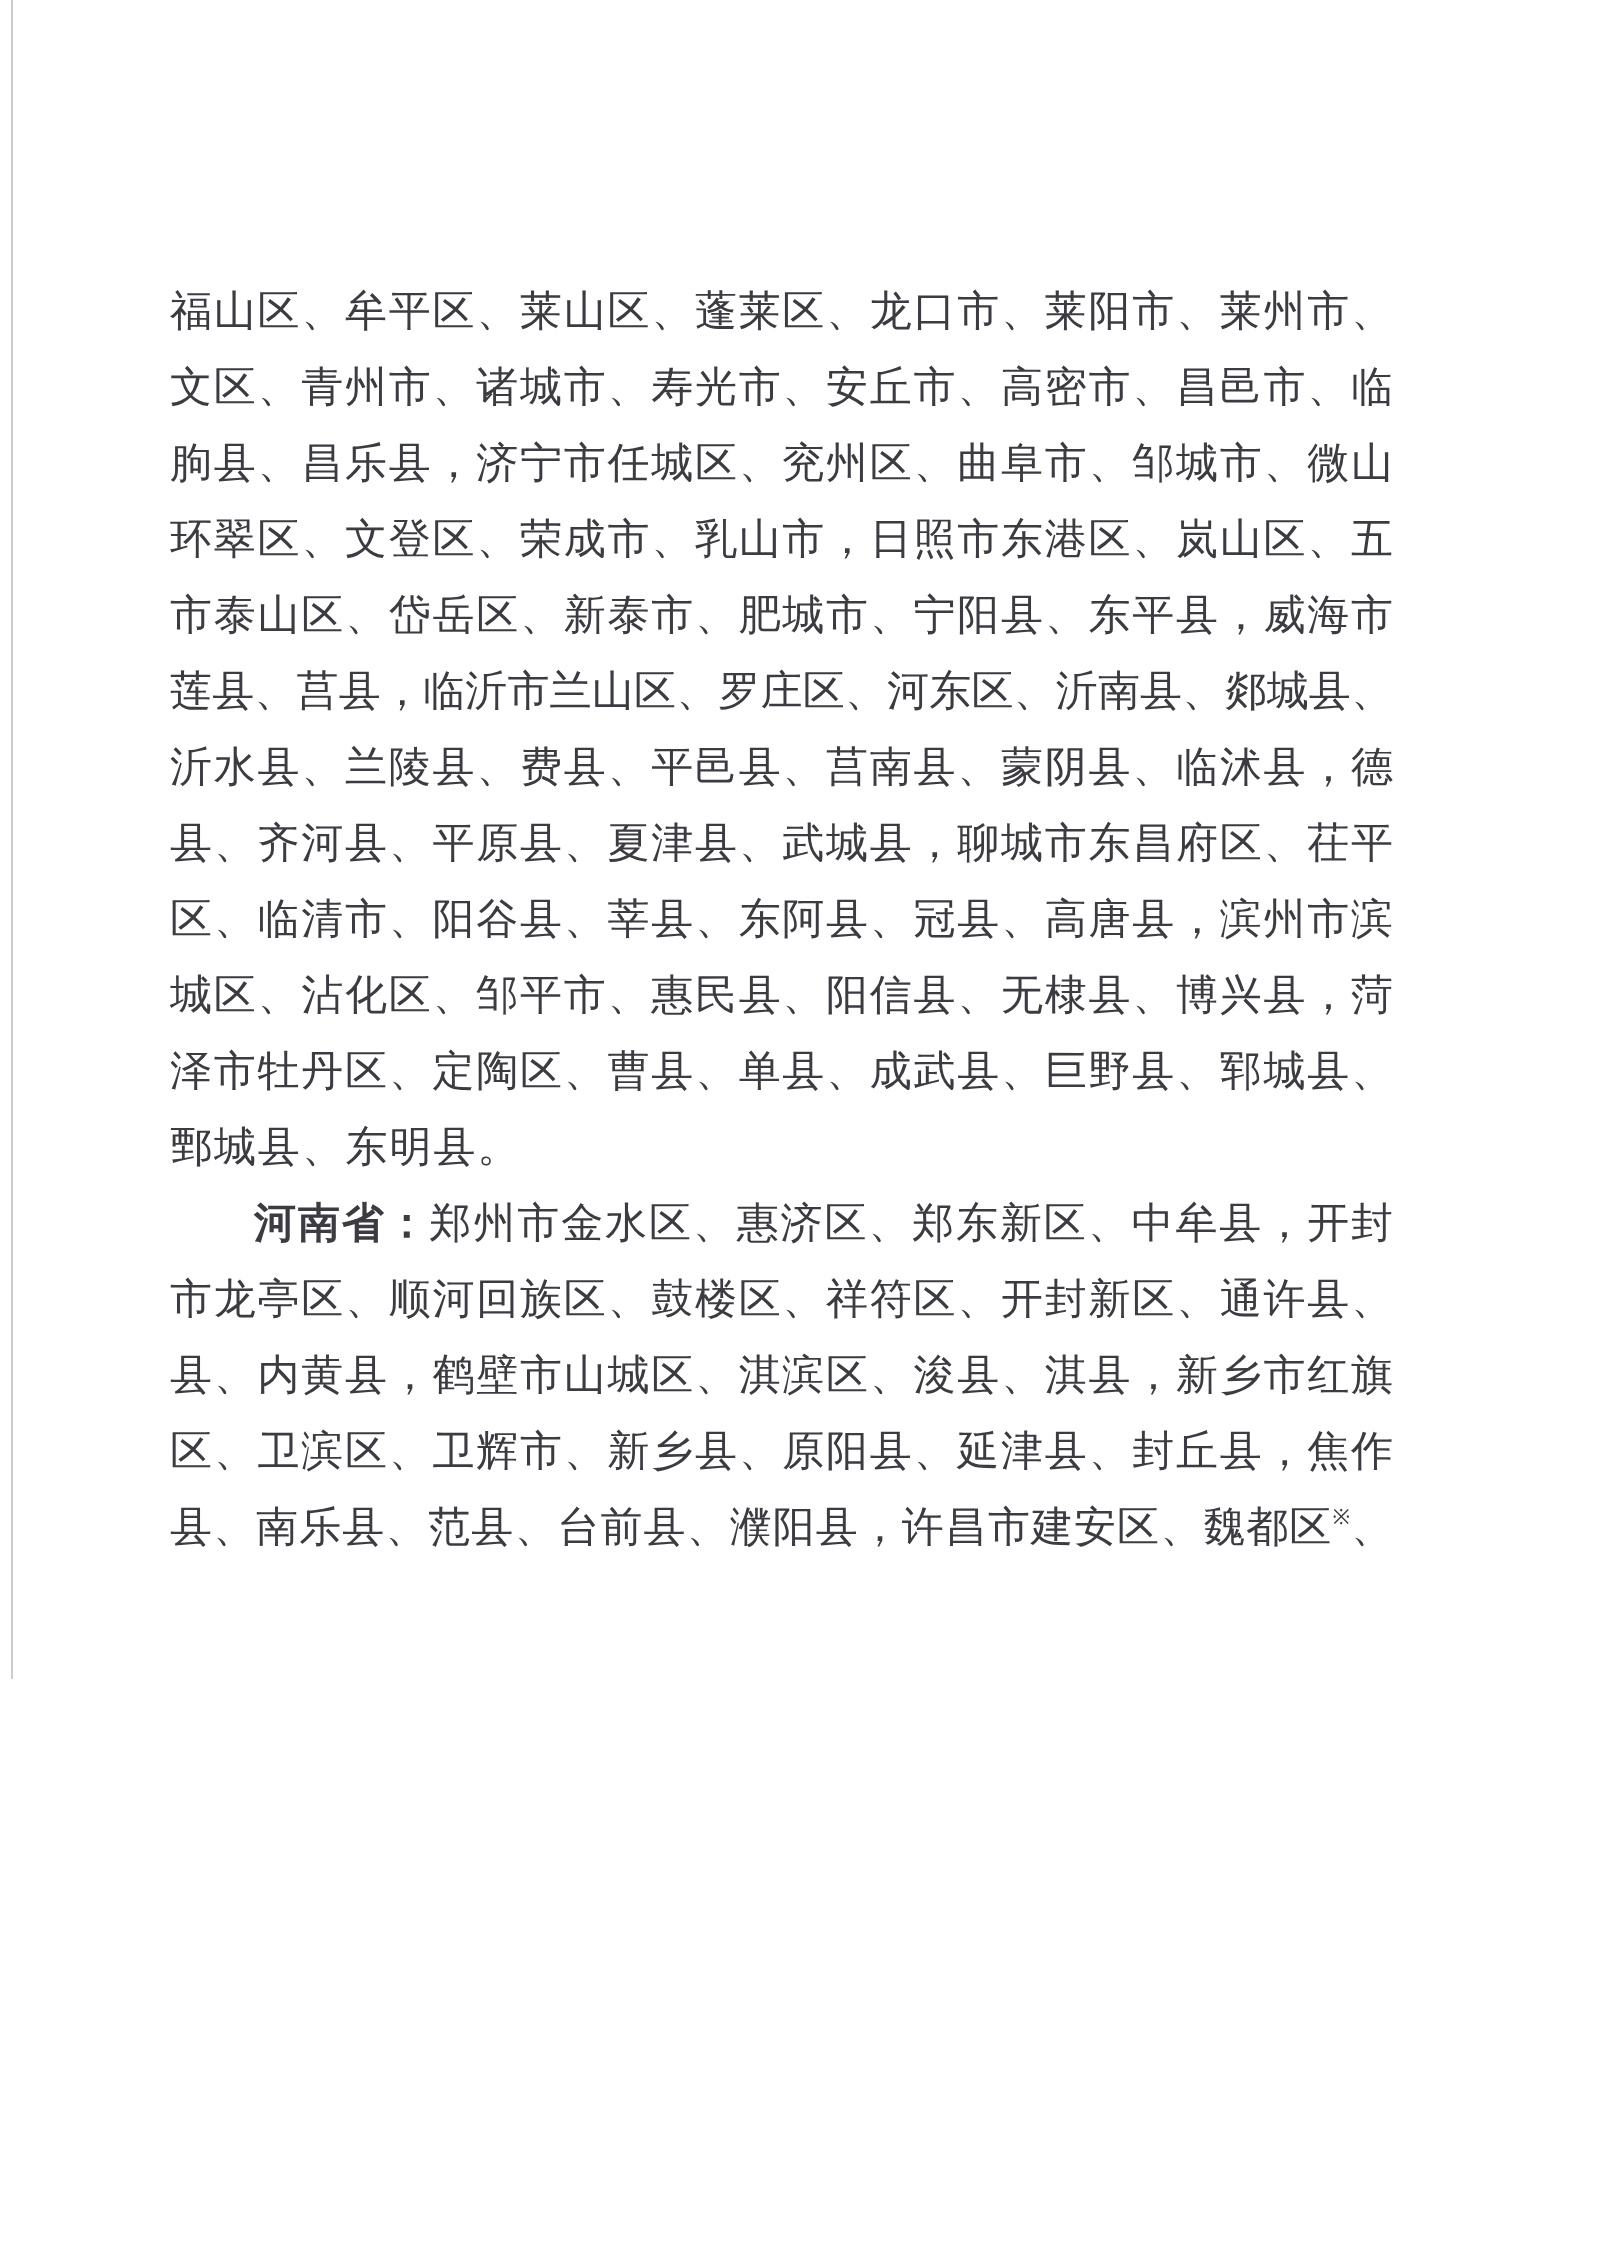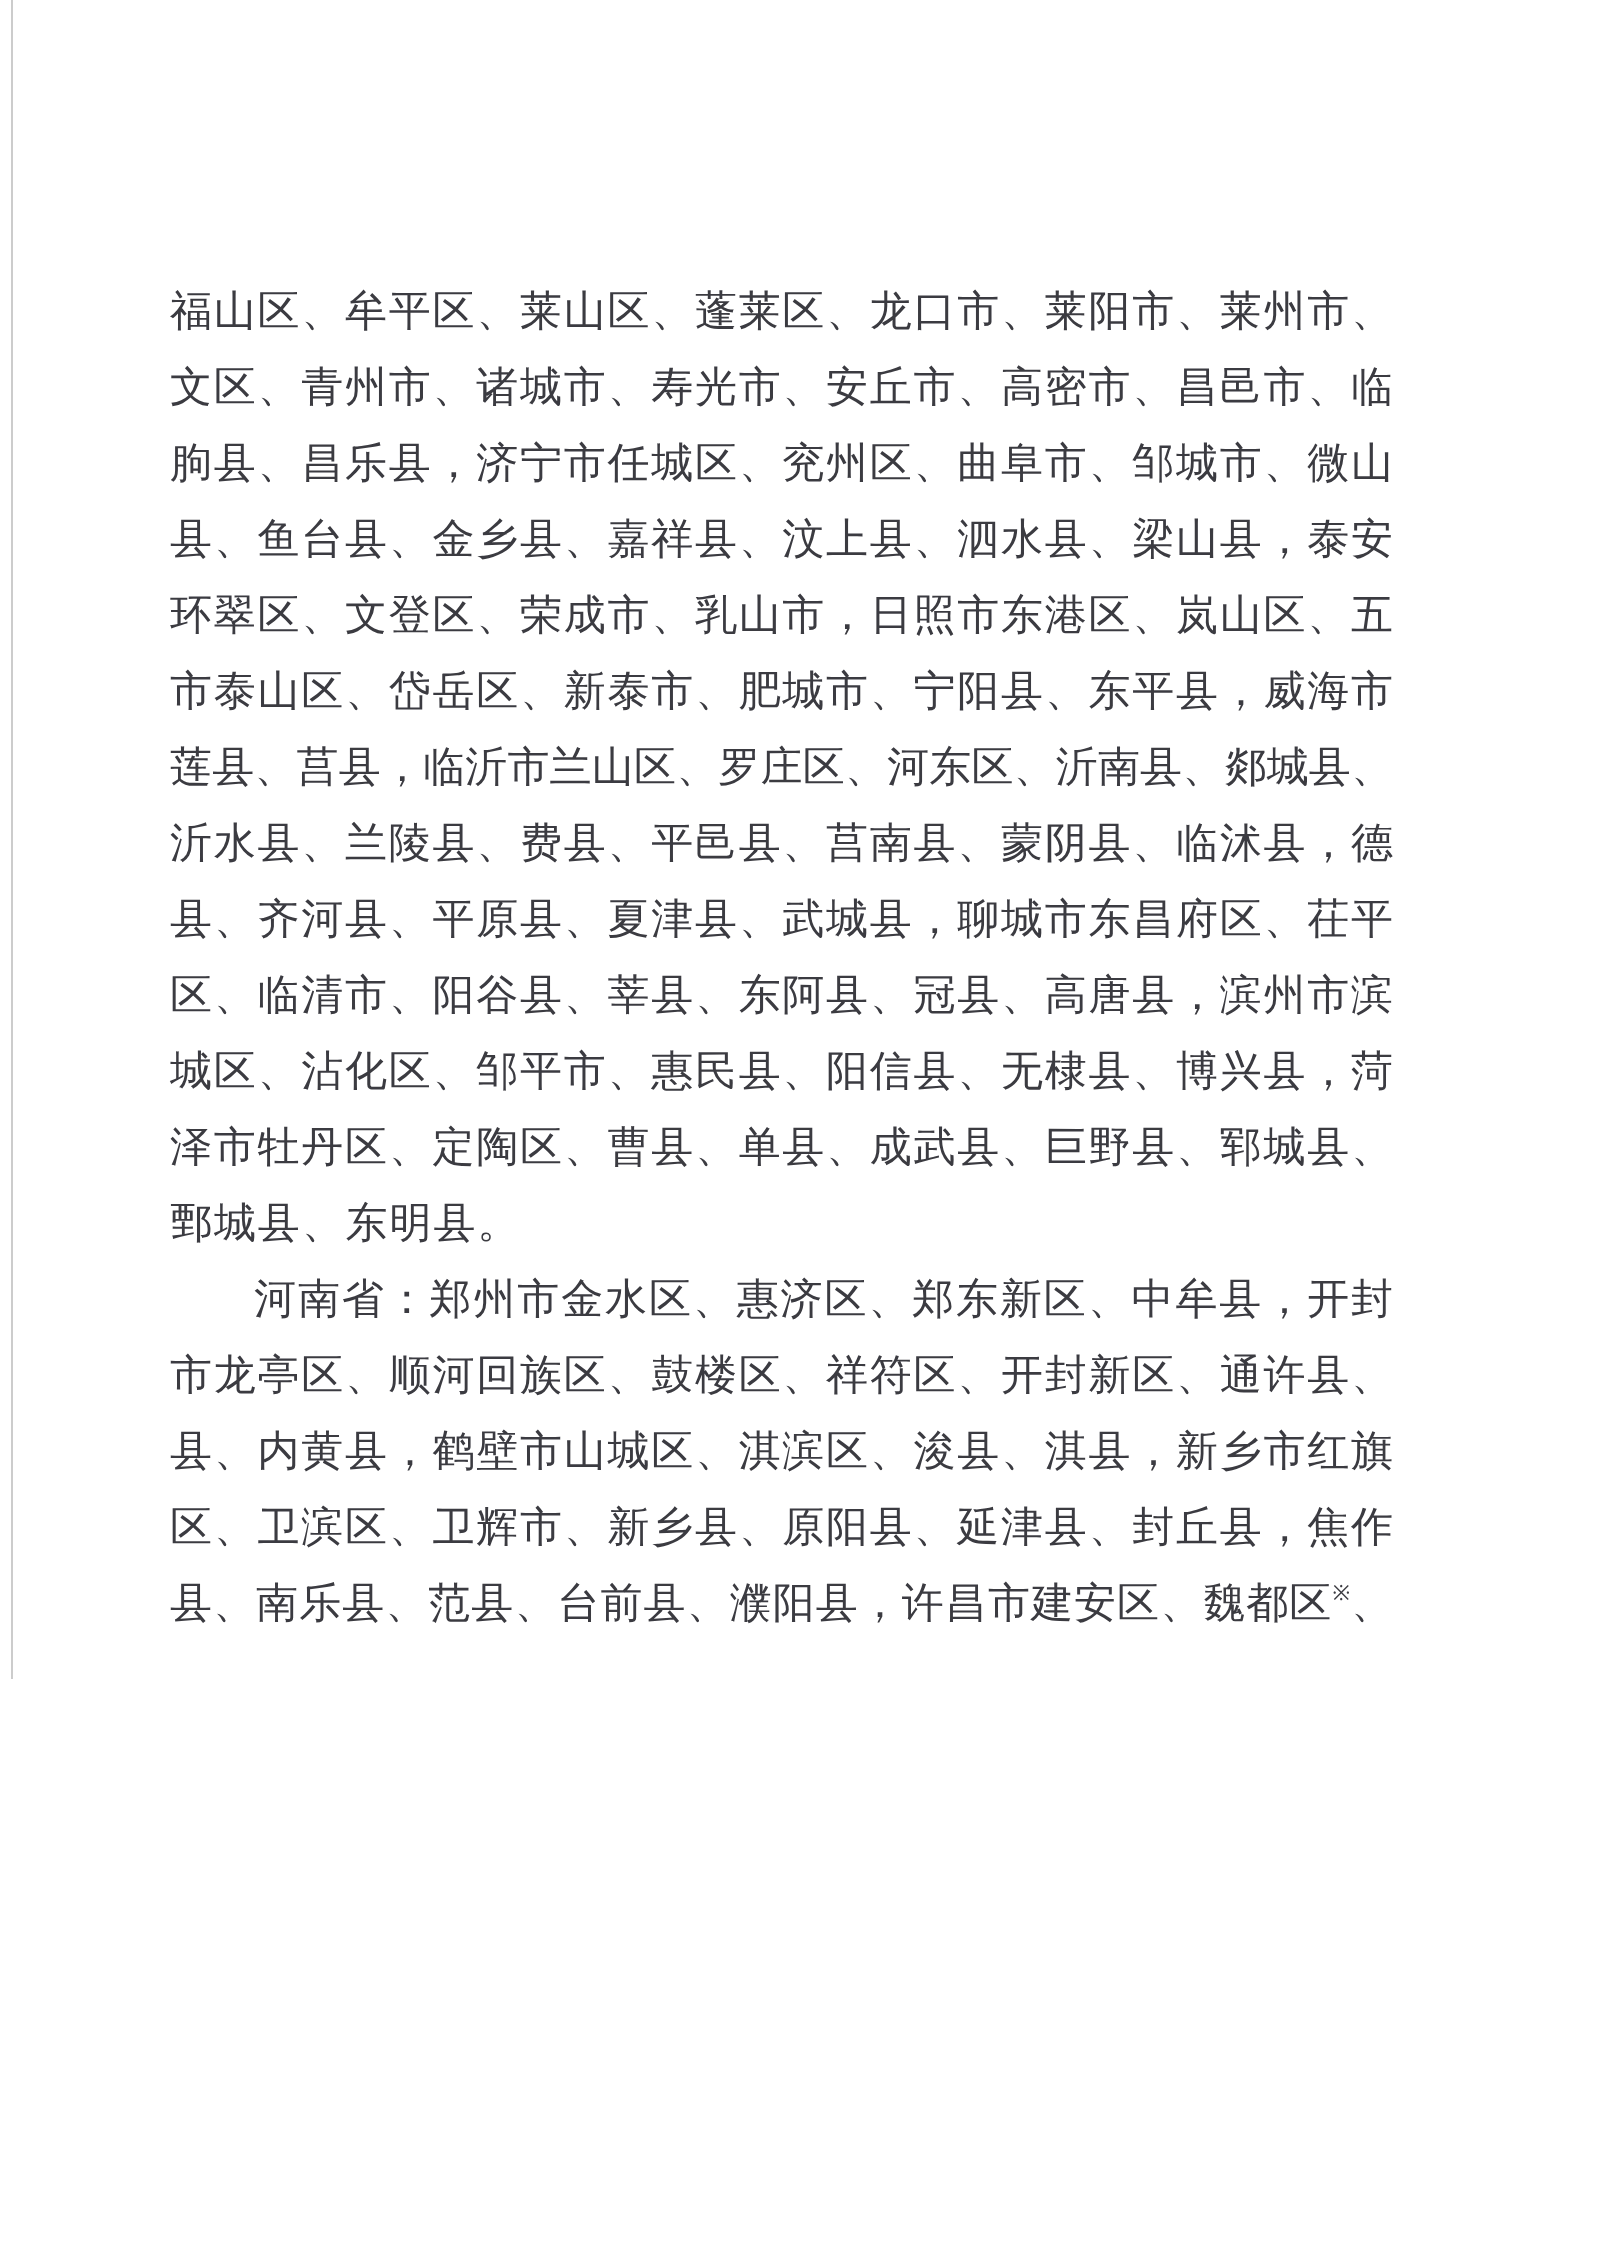--- a/index.html
+++ b/index.html
@@ -41,21 +41,21 @@
   }
   .line span { display: inline; }
   .flushlast {
     text-align-last: left;
     letter-spacing: 1.9px;
   }
   .indent2 {
     text-indent: 84px;
   }
   .bold {
-    font-weight: normal;
+    font-weight: bold;
   }
   sup.mark {
     font-size: 21px;
     line-height: 0;
     vertical-align: 17px;
     letter-spacing: 0;
   }
   .pagenum {
     position: absolute;
     left: 1208px;
@@ -70,21 +70,20 @@
 <body>
 
 <div class="page">
   <div class="scan-edge"></div>
 
   <div class="textblock">
     <div class="para">
       <div class="line">福山区、牟平区、莱山区、蓬莱区、龙口市、莱阳市、莱州市、</div>
       <div class="line">文区、青州市、诸城市、寿光市、安丘市、高密市、昌邑市、临</div>
       <div class="line">朐县、昌乐县，济宁市任城区、兖州区、曲阜市、邹城市、微山</div>
-      <div class="line">县、鱼台县、金乡县、嘉祥县、汶上县、泗水县、梁山县，泰安</div>
       <div class="line">环翠区、文登区、荣成市、乳山市，日照市东港区、岚山区、五</div>
       <div class="line">市泰山区、岱岳区、新泰市、肥城市、宁阳县、东平县，威海市</div>
       <div class="line">莲县、莒县，临沂市兰山区、罗庄区、河东区、沂南县、郯城县、</div>
       <div class="line">沂水县、兰陵县、费县、平邑县、莒南县、蒙阴县、临沭县，德</div>
       <div class="line">县、齐河县、平原县、夏津县、武城县，聊城市东昌府区、茌平</div>
       <div class="line">区、临清市、阳谷县、莘县、东阿县、冠县、高唐县，滨州市滨</div>
       <div class="line">城区、沾化区、邹平市、惠民县、阳信县、无棣县、博兴县，菏</div>
       <div class="line">泽市牡丹区、定陶区、曹县、单县、成武县、巨野县、郓城县、</div>
       <div class="line flushlast">鄄城县、东明县。</div>
     </div>

